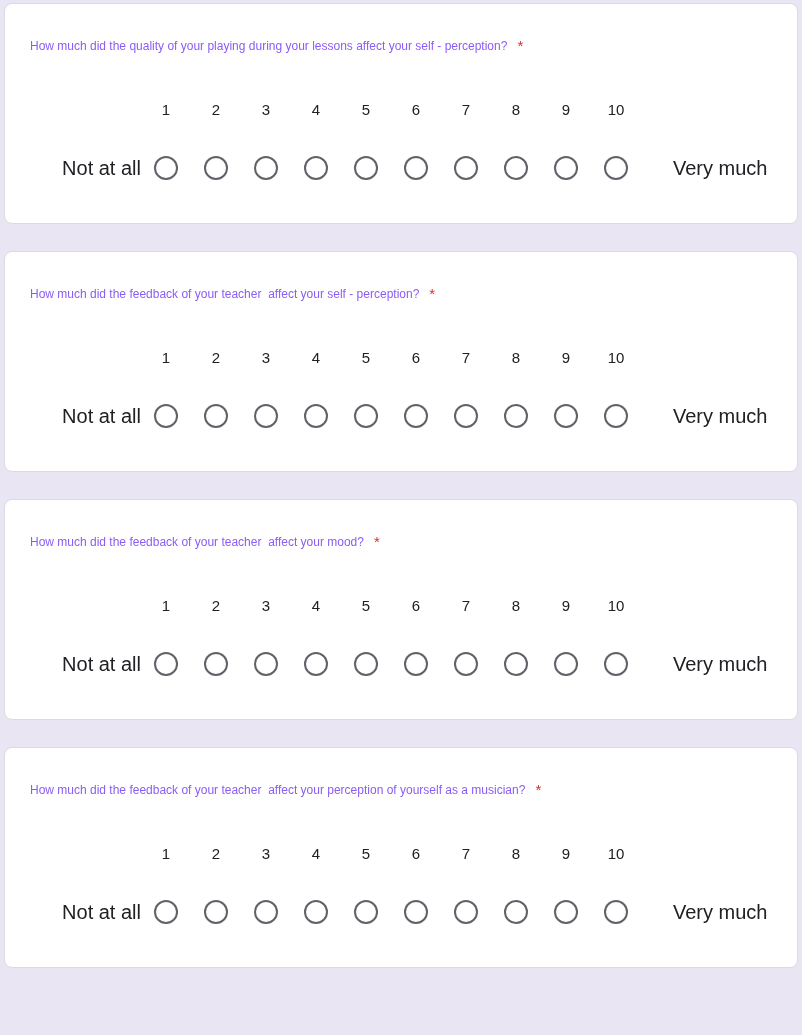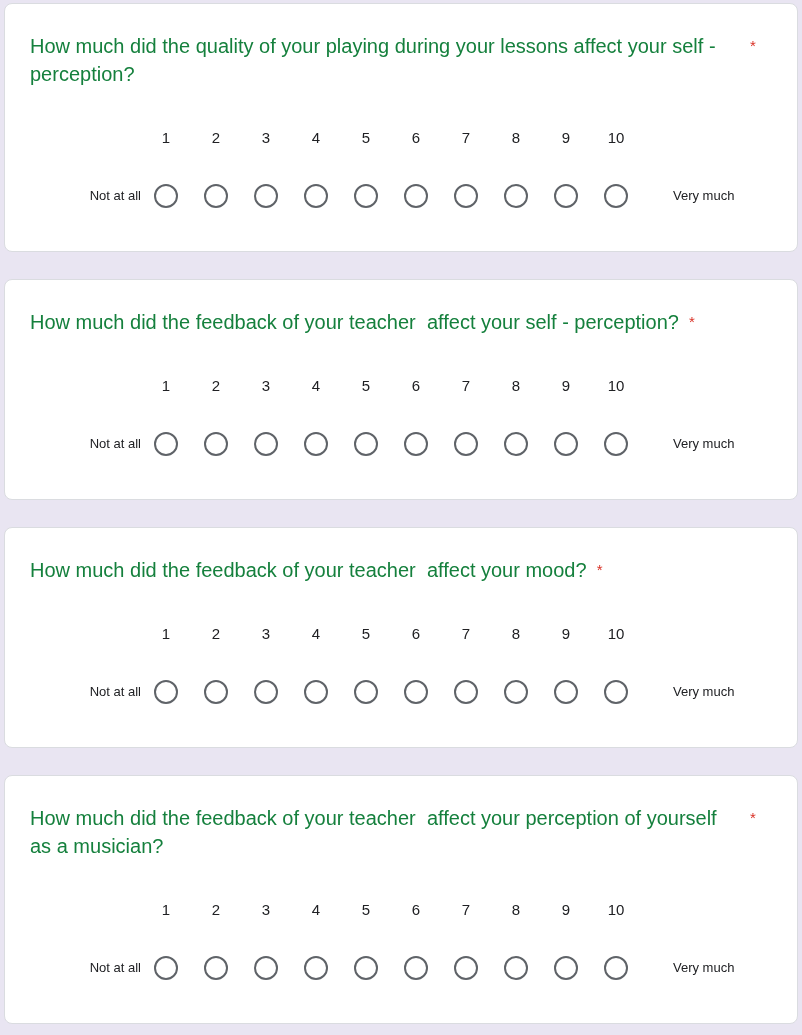--- a/index.html
+++ b/index.html
@@ -20,25 +20,25 @@
     margin-bottom: 27px;
     box-sizing: border-box;
   }
   .card:last-child { margin-bottom: 0; }
 
   .q-header {
     display: flex;
     align-items: flex-start;
   }
   .q-title {
-    font-size: 20px;
+    font-size: 12px;
     line-height: 28px;
     max-width: 710px;
     white-space: pre-wrap;
-    color: #15803d;
+    color: #8b5cf6;
   }
   .required {
     color: #d93025;
     font-size: 15px;
     line-height: 28px;
     margin-left: 10px;
   }
 
   .scale { margin-top: 40px; }
   .num-row {
@@ -51,21 +51,21 @@
     font-size: 15px;
     line-height: 20px;
     color: #202124;
   }
   .radio-row {
     display: flex;
     align-items: center;
     margin-top: 36px;
   }
   .scale-label {
-    font-size: 13px;
+    font-size: 20px;
     line-height: 20px;
     color: #202124;
   }
   .scale-label.left {
     width: 111px;
     text-align: right;
     box-sizing: border-box;
   }
   .scale-label.right { margin-left: 32px; }
   .radio-cells { display: flex; }

